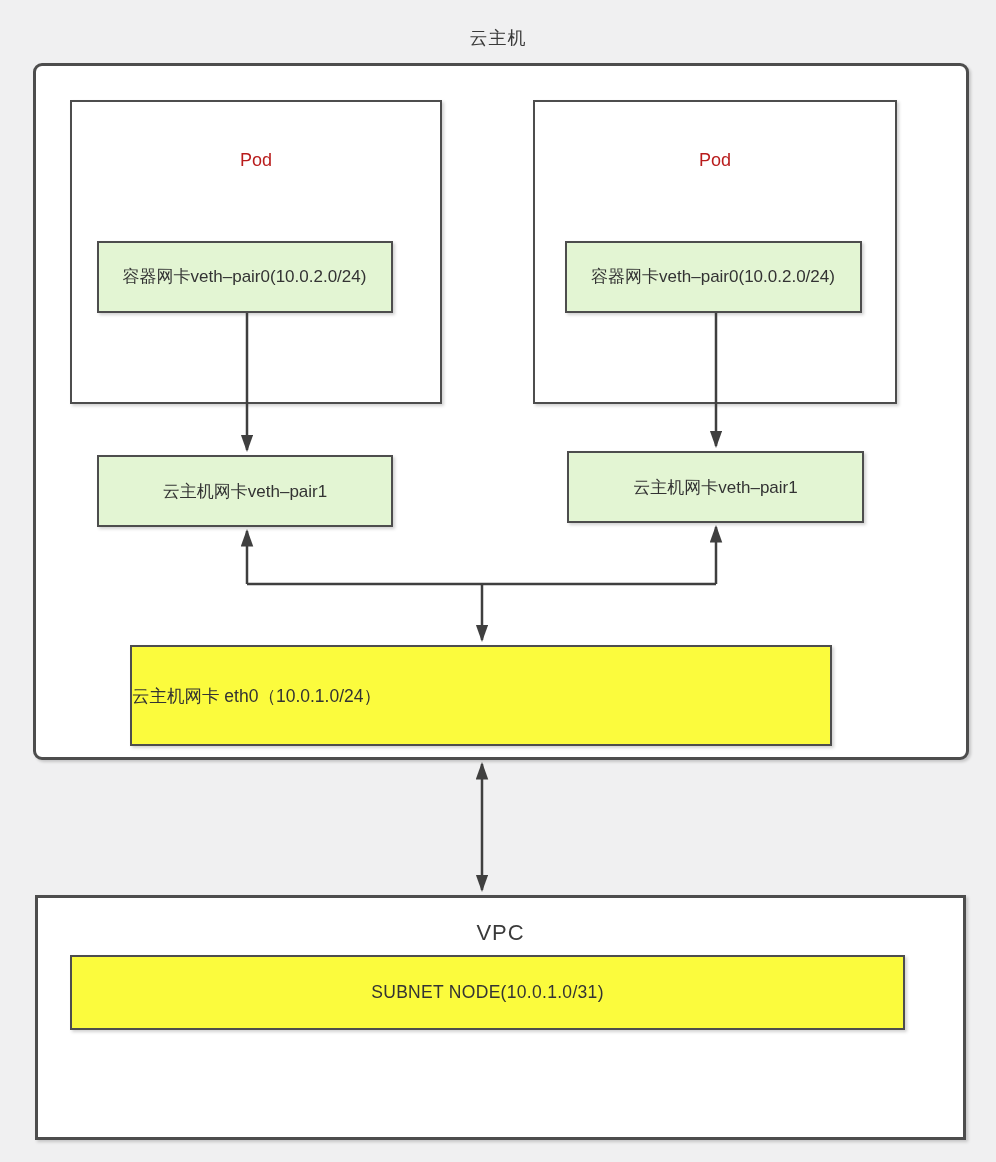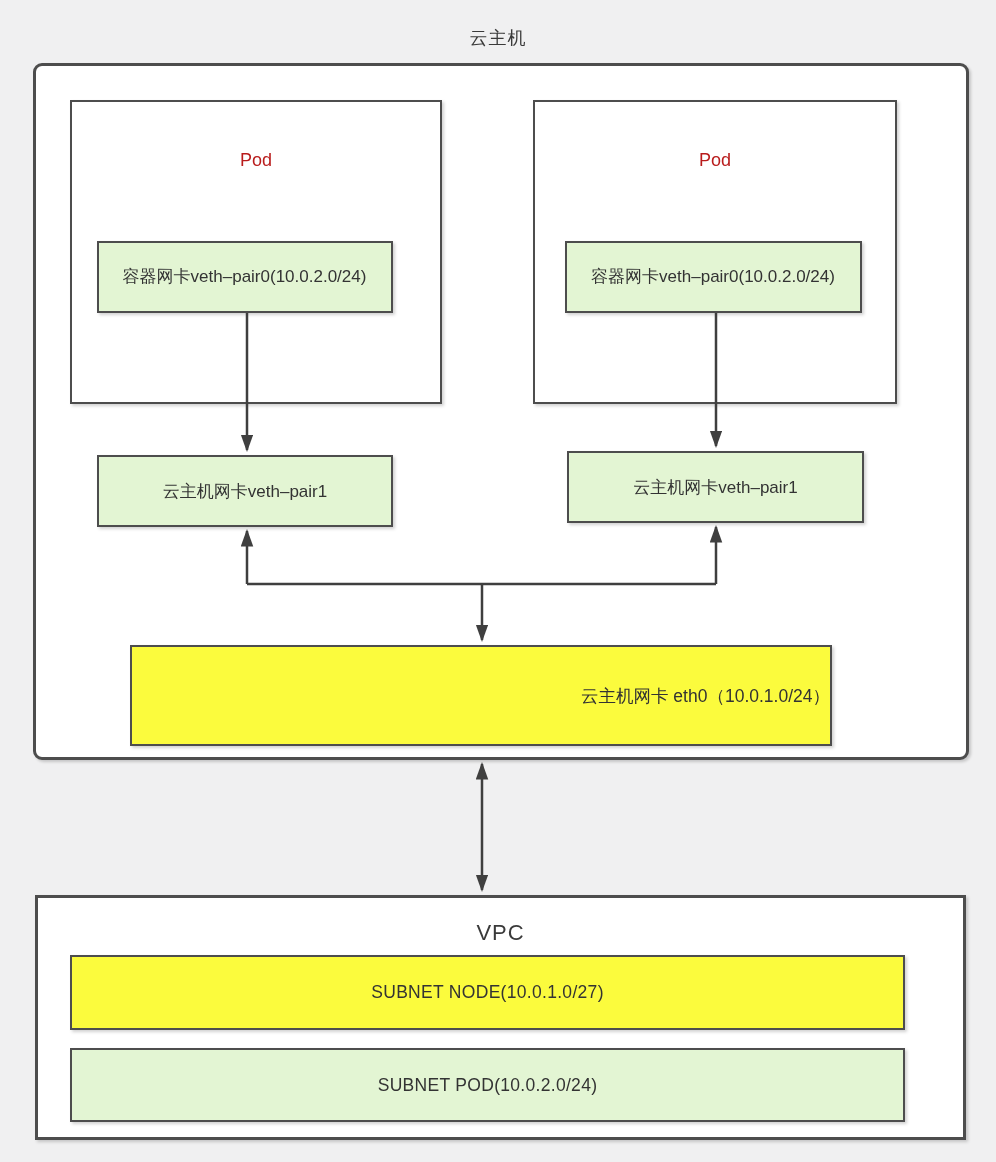--- a/index.html
+++ b/index.html
@@ -34,21 +34,21 @@
     background:var(--green_fill);border:2.5px solid var(--border);
     font-size:17px;line-height:25px;
   }
   .cnic-left{left:24.5px;top:138.5px;width:296px;height:72px;}
   .cnic-right{left:29.5px;top:138.5px;width:297px;height:72px;}
   .hnic-left{left:61px;top:389px;width:296px;height:72px;}
   .hnic-right{left:531px;top:385px;width:297px;height:72px;}
 
   .eth0-box{
     left:94px;top:579px;width:702px;height:101px;
-    display:flex;align-items:center;justify-content:flex-end;
+    display:flex;align-items:center;justify-content:flex-start;
     background:var(--yellow_fill);border:2.5px solid var(--border);
     font-size:17.5px;
   }
 
   .vpc-box{
     left:35px;top:895px;width:931px;height:245px;
     background:var(--surface);border:3px solid var(--border);
   }
   .vpc-title{top:22px;left:0;width:100%;font-size:22px;color:#3a3a3a;letter-spacing:1px;}
   .subnet-bar{
@@ -99,24 +99,21 @@
 
     <div class="abs eth0-box shadow">
       <span>云主机网卡 eth0（10.0.1.0/24）</span>
     </div>
 
   </div>
 
   <div class="abs vpc-box shadow">
     <div class="abs vpc-title center-text">VPC</div>
     <div class="abs subnet-bar subnet-node shadow">
-      <span>SUBNET NODE(10.0.1.0/27)</span>
-    </div>
-    <div class="abs subnet-bar subnet-pod shadow">
-      <span>SUBNET POD(10.0.2.0/24)</span>
+      <span>SUBNET NODE(10.0.1.0/31)</span>
     </div>
   </div>
 
   <svg class="abs connectors" viewBox="0 0 996 1162" xmlns="http://www.w3.org/2000/svg">
     <defs>
       <marker id="ah" markerWidth="9" markerHeight="7" refX="6.2" refY="2.5" orient="auto-start-reverse" markerUnits="strokeWidth">
         <path class="head" d="M0,0 L7,2.5 L0,5 Z"></path>
       </marker>
     </defs>
     <path class="link" d="M247 313 L247 450" marker-end="url(#ah)"></path>

